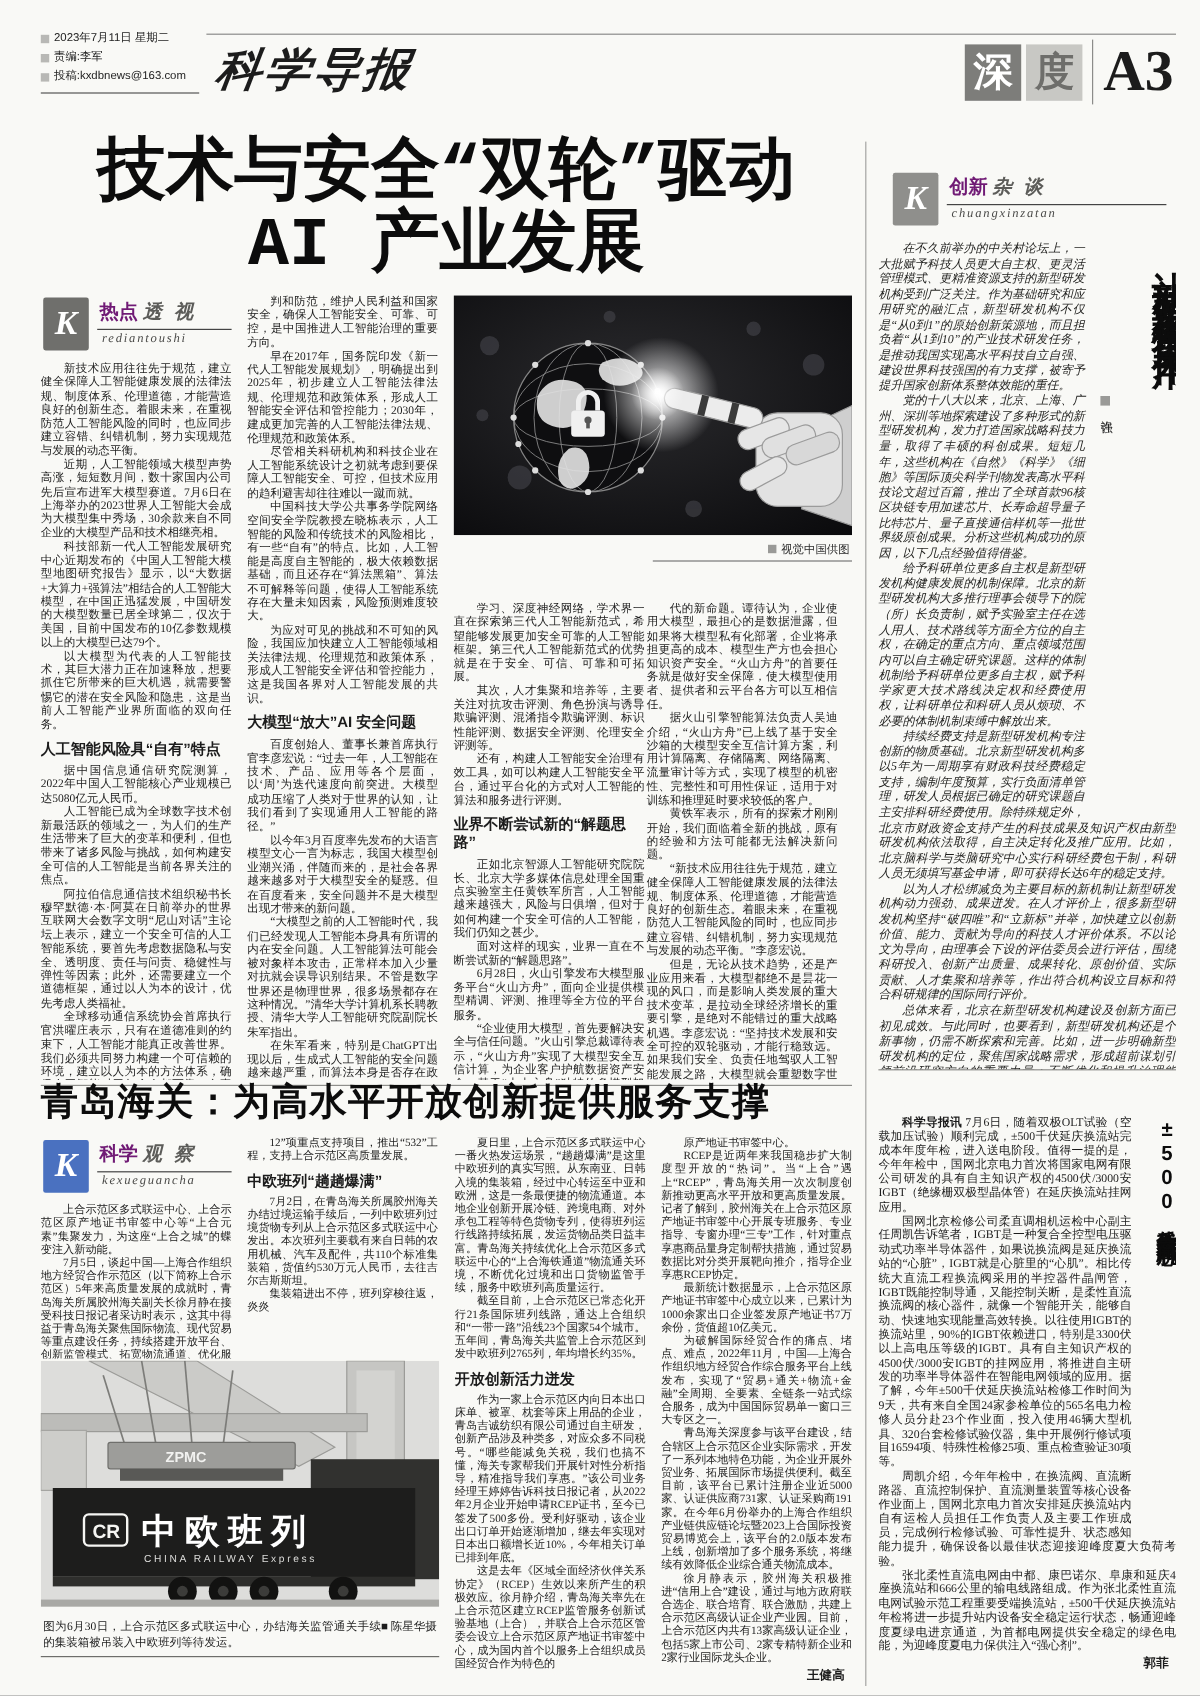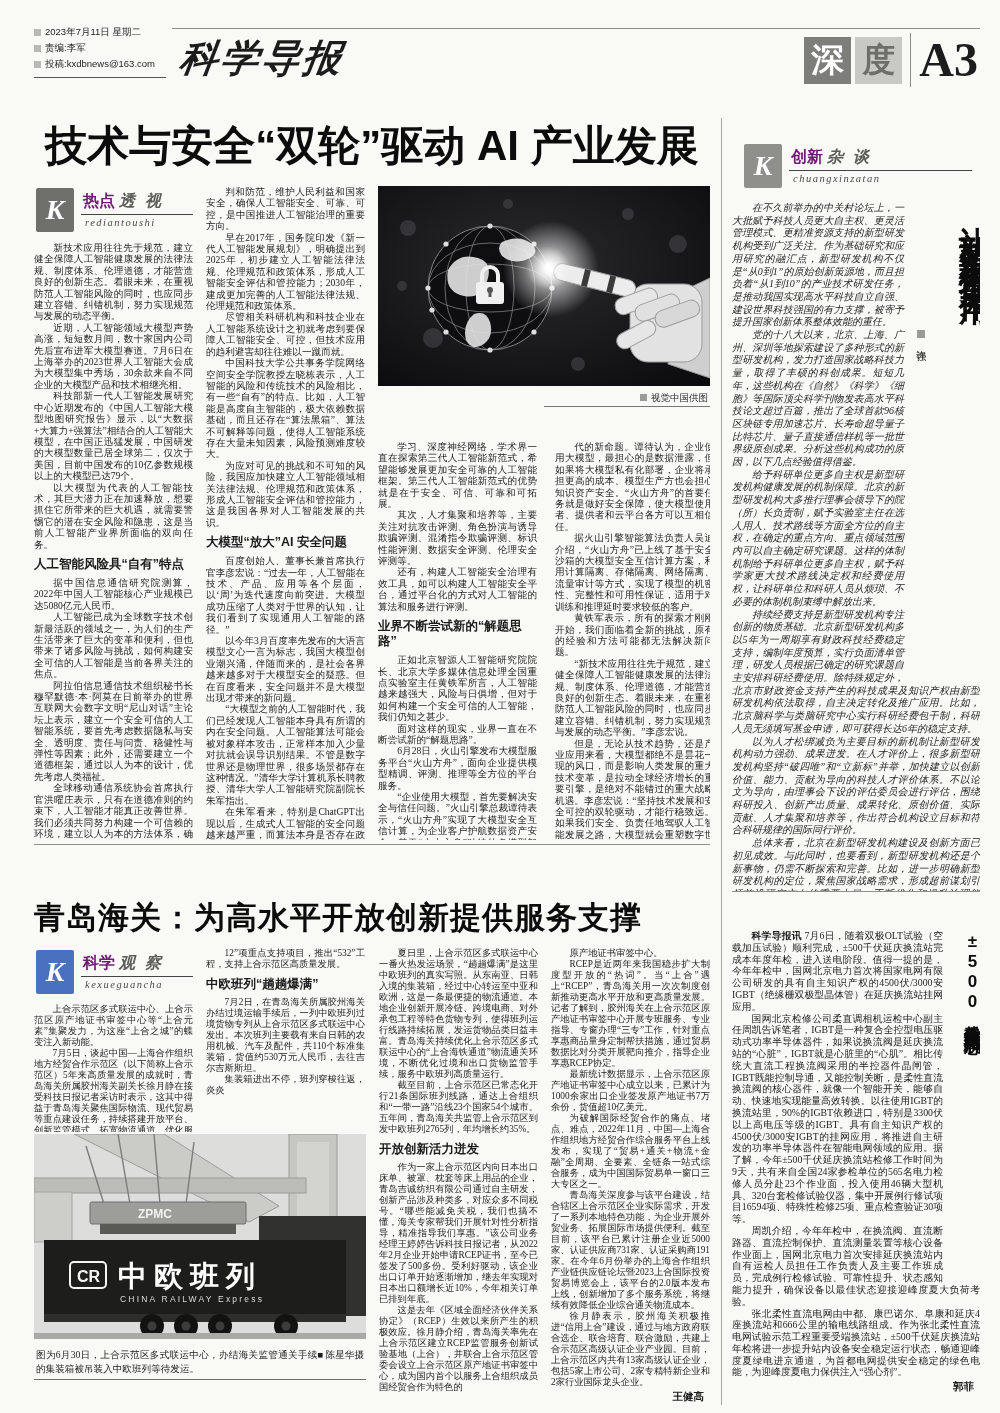--- a/index.html
+++ b/index.html
@@ -39,29 +39,29 @@
   .bt-script { font-style:italic; font-weight:bold; color:#5c5c59; letter-spacing:3px; margin-left:4px; }
   .badge-pinyin { font-style:italic; font-size:10.5px; color:#4a4a48; letter-spacing:1.5px; padding:2px 0 0 4px; }
   .subhead { font-family:"Liberation Sans", sans-serif; font-weight:bold; font-size:12.5px;
       line-height:15px; margin:7px 0 5px; text-indent:0 !important; text-align:left; }
   .author-line { text-align:right; font-family:"Liberation Sans", sans-serif; font-weight:bold;
       font-size:10.5px; padding:3px 6px 0 0; }
 
   
   .main-article { position:absolute; left:34px; top:112px; width:676px;
       border-bottom:1px solid #8f8f8c; padding-bottom:4px; }
-  .headline { font-family:Liberation Sans, sans-serif; font-weight:900; font-size:42px;
+  .headline { font-family:Liberation Mono, monospace; font-weight:900; font-size:57px;
       line-height:60px; text-align:center; color:#0c0c0c; margin:4px 0 10px; letter-spacing:0; }
   .m-cols { display:flex; gap:13px; height:654px; overflow:hidden; }
   .col { width:159px; flex:0 0 auto; font-size:9.6px; line-height:11.4px; text-align:justify; }
   .col p { text-indent:2em; }
   .wide { width:332px; flex:0 0 auto; }
   .m-caption { text-align:right; font-size:9.5px; line-height:16px; color:#2a2a2a; padding-right:2px; }
   .caption-rule { width:166px; margin-left:auto; border-bottom:1px solid #777; margin-bottom:5px; }
-  .w-cols { display:flex; gap:18px; height:424px; overflow:hidden;margin-top:34px; }
+  .w-cols { display:flex; gap:2px; height:424px; overflow:hidden;margin-top:34px; }
   .sq-s { display:inline-block; width:7px; height:7px; background:#9a9a97; margin-right:4px; }
 
   
   .right-article { position:absolute; left:732px; top:118px; width:248px; height:774px;
       border-bottom:1px solid #8f8f8c; overflow:hidden; }
   .right-article .badge { margin:26px 8px 14px 12px; }
   .ra-body { font-size:10px; line-height:12.7px; text-align:justify; font-style:italic; color:#1e1e1c; }
   .ra-body p { text-indent:2em; }
   .ra-float { float:right; width:70px; height:468px; position:relative; margin:0 0 6px 6px; }
   .v-title { position:absolute; right:0; top:0; height:468px; width:44px;

